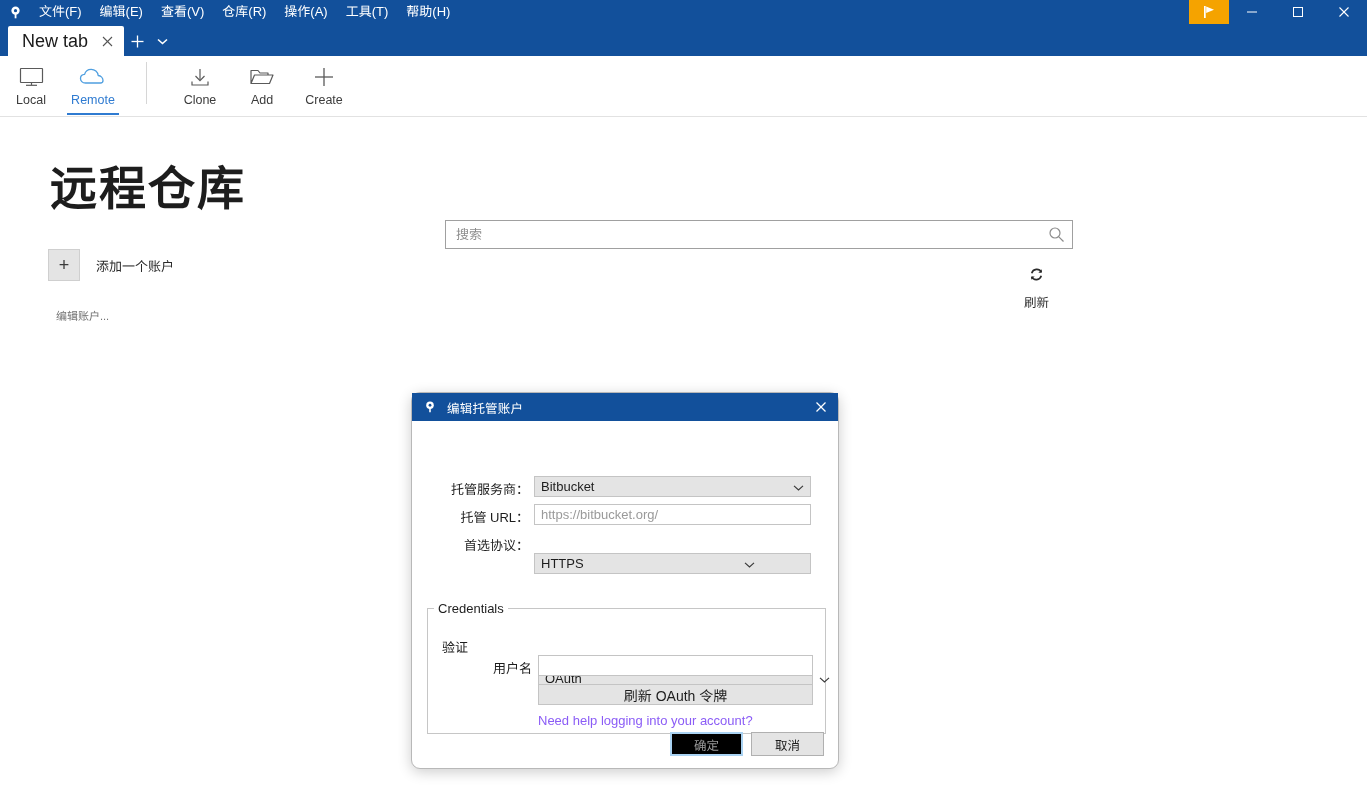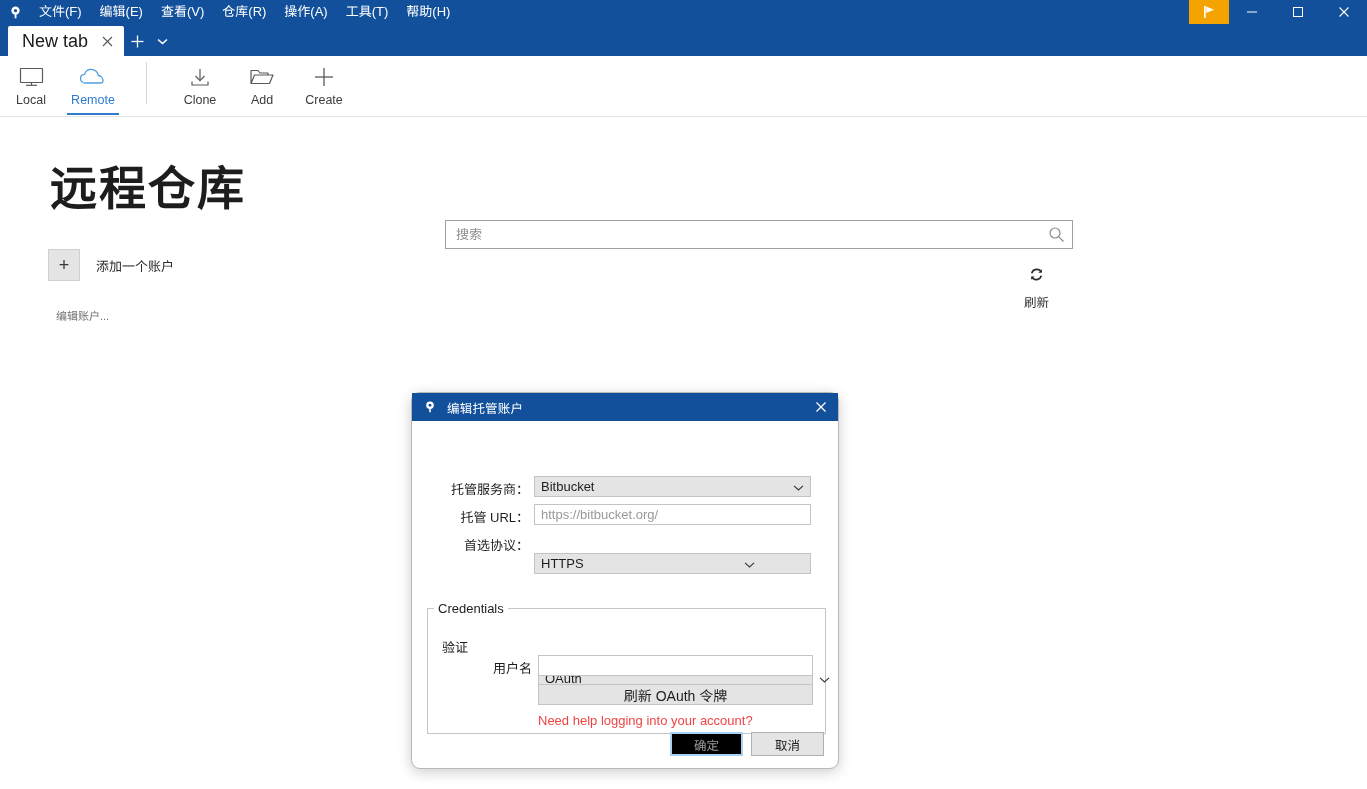--- a/index.html
+++ b/index.html
@@ -259,21 +259,21 @@
     height: 21px;
     background: #e4e4e4;
     border: 1px solid #c4c4c4;
     font-size: 14px; color: #1d1d1d;
     font-family: "Liberation Sans", "DejaVu Sans", sans-serif;
     display: flex; align-items: center; justify-content: center;
     box-sizing: border-box;
   }
   .help-link {
     position: absolute;
-    font-size: 13px; color: #ef4444;
+    font-size: 13px; color: #8b5cf6;
     text-decoration: none;
   }
 
   .dlg-buttons {
     position: absolute; right: 14px; bottom: 12px;
     display: flex; gap: 8px;
   }
   .dbtn {
     width: 73px; height: 24px;
     font-size: 12.5px;

